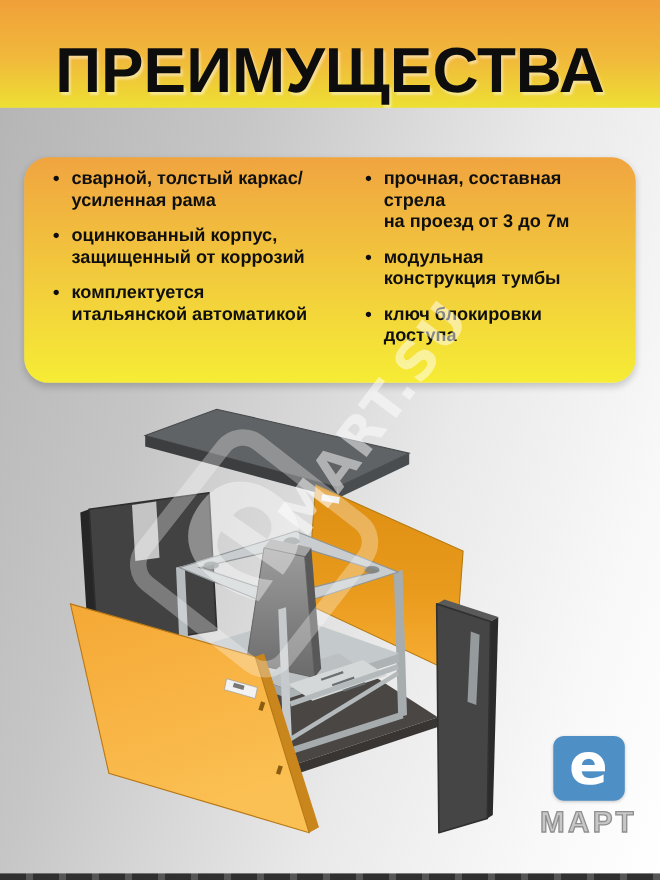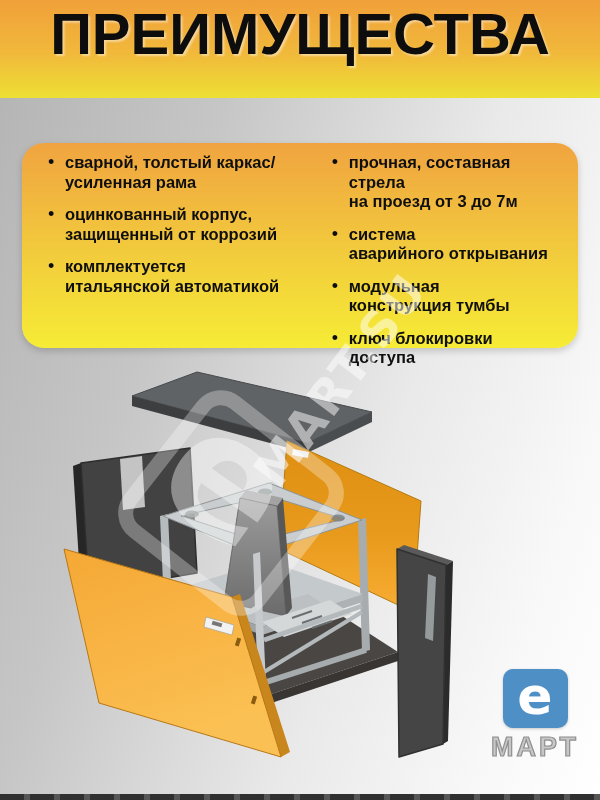--- a/index.html
+++ b/index.html
@@ -4,21 +4,21 @@
 <style>
   html,body{margin:0;padding:0;}
   .poster{
     position:relative;width:600px;height:800px;overflow:hidden;
     background:linear-gradient(108deg,#b3b3b3 0%,#c6c6c6 30%,#e9e9e9 62%,#f8f8f8 85%,#ffffff 100%);
     font-family:"Liberation Sans","DejaVu Sans",sans-serif;
   }
   .banner{
     position:absolute;left:0;top:0;width:600px;height:98px;
     background:linear-gradient(to bottom,#F0A039 0%,#F1B93B 55%,#EDE033 100%);
-    display:flex;align-items:flex-start;justify-content:center;
+    display:flex;align-items:flex-end;justify-content:center;
   }
   .banner h1{
     margin:0;font-size:58px;font-weight:800;color:#0d0d0d;letter-spacing:0px;
     text-shadow:2px 2px 2px rgba(255,255,255,0.45);
   }
   .card{
     position:absolute;left:22px;top:143px;width:556px;height:205px;border-radius:22px;
     background:linear-gradient(to bottom,#F0A440 0%,#F2CC3C 55%,#F6EC35 100%);
     box-shadow:0 3px 7px rgba(0,0,0,0.18);
     display:flex;box-sizing:border-box;padding:10px 14px 8px 26px;gap:40px;
@@ -93,25 +93,20 @@
         <span class="dot"></span>
         <span class="txt">комплектуется
 итальянской автоматикой</span>
       </div>
     </div>
     <div class="col right">
       <div class="bullet">
         <span class="dot"></span>
         <span class="txt">прочная, составная стрела
 на проезд от 3 до 7м</span>
-      </div>
-      <div class="bullet">
-        <span class="dot"></span>
-        <span class="txt">система
-аварийного открывания</span>
       </div>
       <div class="bullet">
         <span class="dot"></span>
         <span class="txt">модульная
 конструкция тумбы</span>
       </div>
       <div class="bullet">
         <span class="dot"></span>
         <span class="txt">ключ блокировки
 доступа</span>

